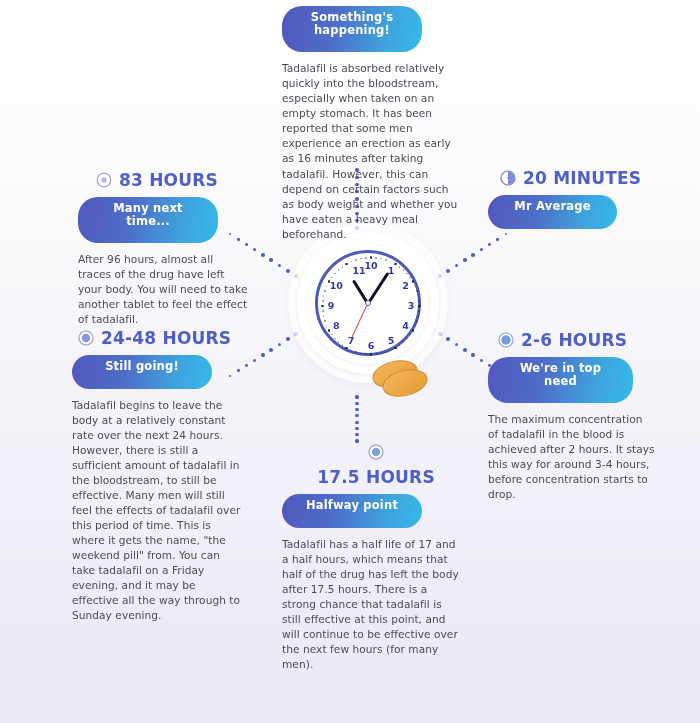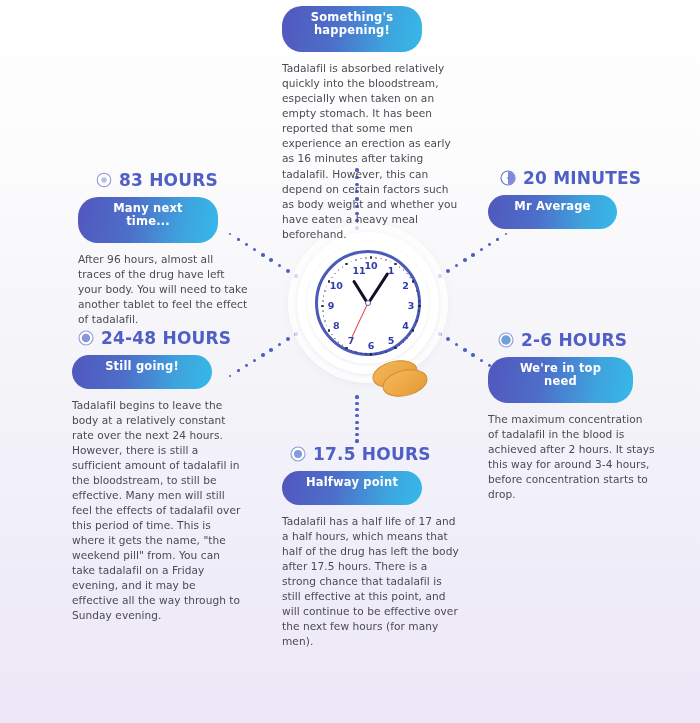--- a/index.html
+++ b/index.html
@@ -374,21 +374,21 @@
         <circle cx="16" cy="16" r="14" fill="#ffffff" stroke="#8f97d8" stroke-width="2.2"></circle>
         <circle cx="16" cy="16" r="9.5" fill="#6f9fd8"></circle>
       </svg>
       <div class="head-title">2-6 HOURS</div>
     </div>
     <div class="badge">We're in top need</div>
     <div class="body-text">The maximum concentration of tadalafil in the blood is achieved after 2 hours. It stays this way for around 3-4 hours, before concentration starts to drop.</div>
   </div>
 
   <div class="block" id="blk-175h">
-    <div class="head" style="padding-left:8px;">
+    <div class="head" style="padding-left:8px;flex-direction:column;">
       <svg class="t-icon" viewBox="0 0 32 32">
         <circle cx="16" cy="16" r="14" fill="#ffffff" stroke="#8f97d8" stroke-width="2.2"></circle>
         <circle cx="16" cy="16" r="8" fill="#7f9fdc"></circle>
       </svg>
       <div class="head-title">17.5 HOURS</div>
     </div>
     <div class="badge">Halfway point</div>
     <div class="body-text">Tadalafil has a half life of 17 and a half hours, which means that half of the drug has left the body after 17.5 hours. There is a strong chance that tadalafil is still effective at this point, and will continue to be effective over the next few hours (for many men).</div>
   </div>
 

